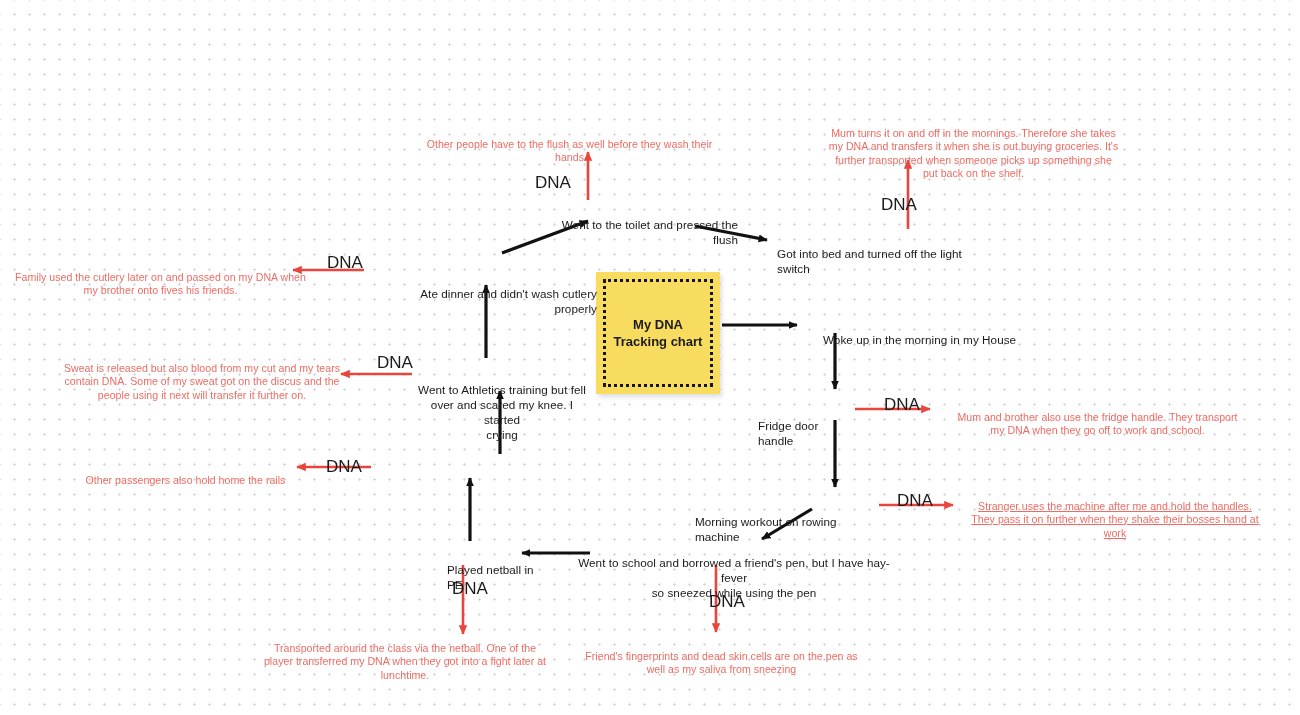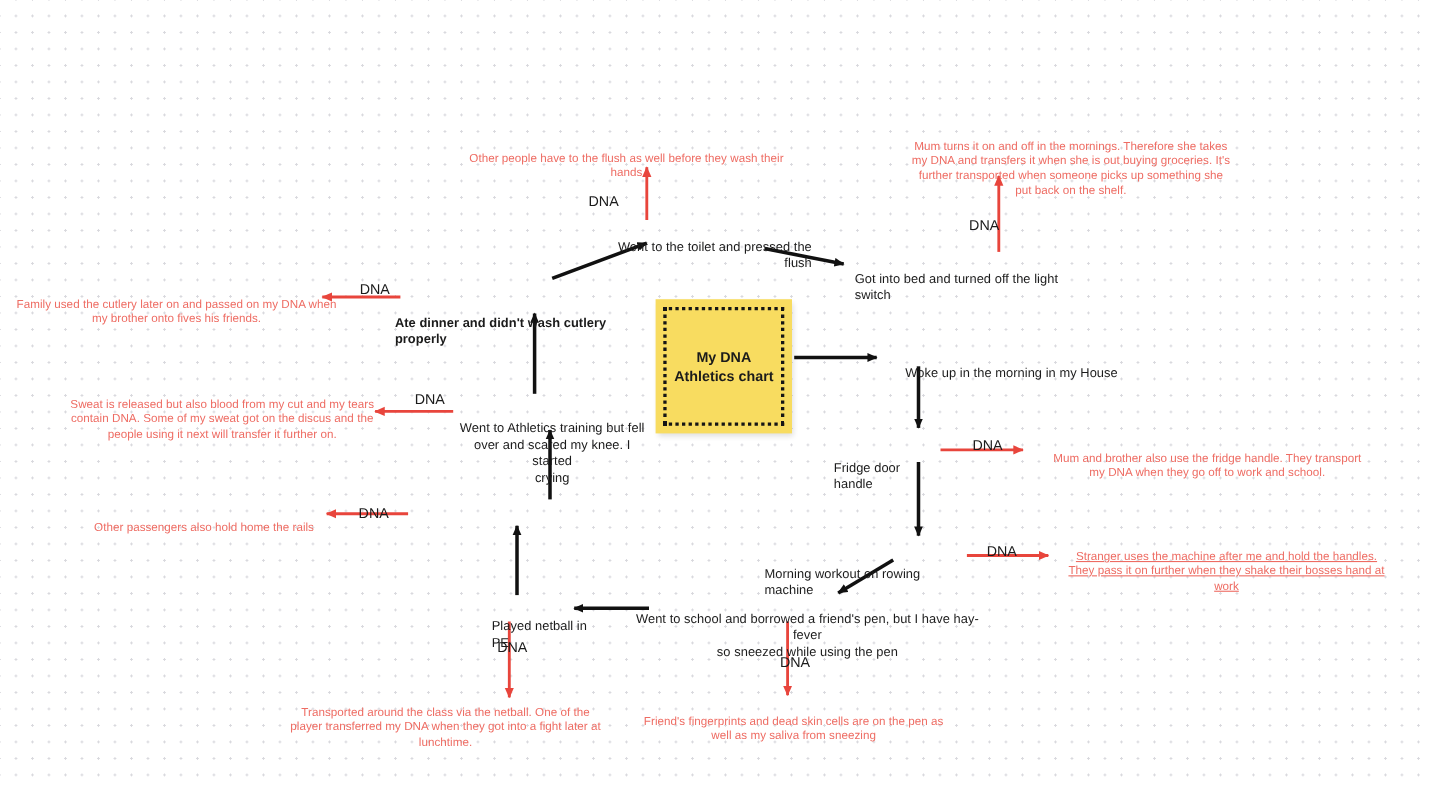--- a/index.html
+++ b/index.html
@@ -70,21 +70,21 @@
     color: #EE6C63;
     font-size: 10.6px;
     line-height: 13.6px;
     text-align: center;
     white-space: pre-line;
     letter-spacing: 0.02px;
   }
   .edge-label {
     position: absolute;
     color: #1b1b1b;
-    font-size: 13px;
+    font-size: 17px;
     line-height: 14px;
     text-align: right;
     background: transparent;
     white-space: nowrap;
   }
 </style>
 </head>
 <body>
 
 <div id="canvas">
@@ -163,30 +163,30 @@
     <g>
       <line x1="463" y1="565" x2="463" y2="634" stroke="#E8453C" stroke-width="2.6" marker-end="url(#ah-red)"></line>
     </g>
     <g>
       <line x1="716" y1="565" x2="716" y2="632" stroke="#E8453C" stroke-width="2.6" marker-end="url(#ah-red)"></line>
     </g>
   </svg>
 
   <div class="note" style="left:596px; top:272px; width:124px; height:122px;">
     <span>My DNA
-Athletics chart</span>
+Tracking chart</span>
   </div>
 
   <div class="node" style="left:544px; top:202px; width:194px; text-align:right;">
     <span>Went to the toilet and pressed the flush</span>
   </div>
   <div class="node" style="left:777px; top:231px; width:215px; text-align:left;">
     <span>Got into bed and turned off the light switch</span>
   </div>
-  <div class="node" style="left:359px; top:271px; width:213px; text-align:left;font-weight:bold;">
+  <div class="node" style="left:384px; top:271px; width:213px; text-align:right;">
     <span>Ate dinner and didn't wash cutlery properly</span>
   </div>
   <div class="node" style="left:810px; top:317px; width:195px; text-align:left;margin-left:13px;">
     <span>Woke up in the morning in my House</span>
   </div>
   <div class="node" style="left:417px; top:367px; width:170px; text-align:center;">
     <span>Went to Athletics training but fell
 over and scared my knee. I started
 crying</span>
   </div>

